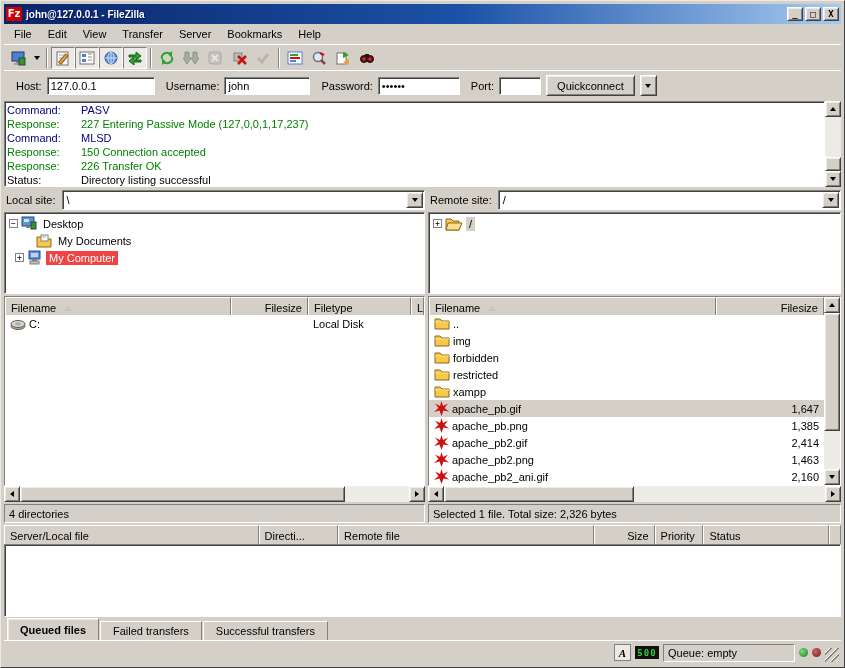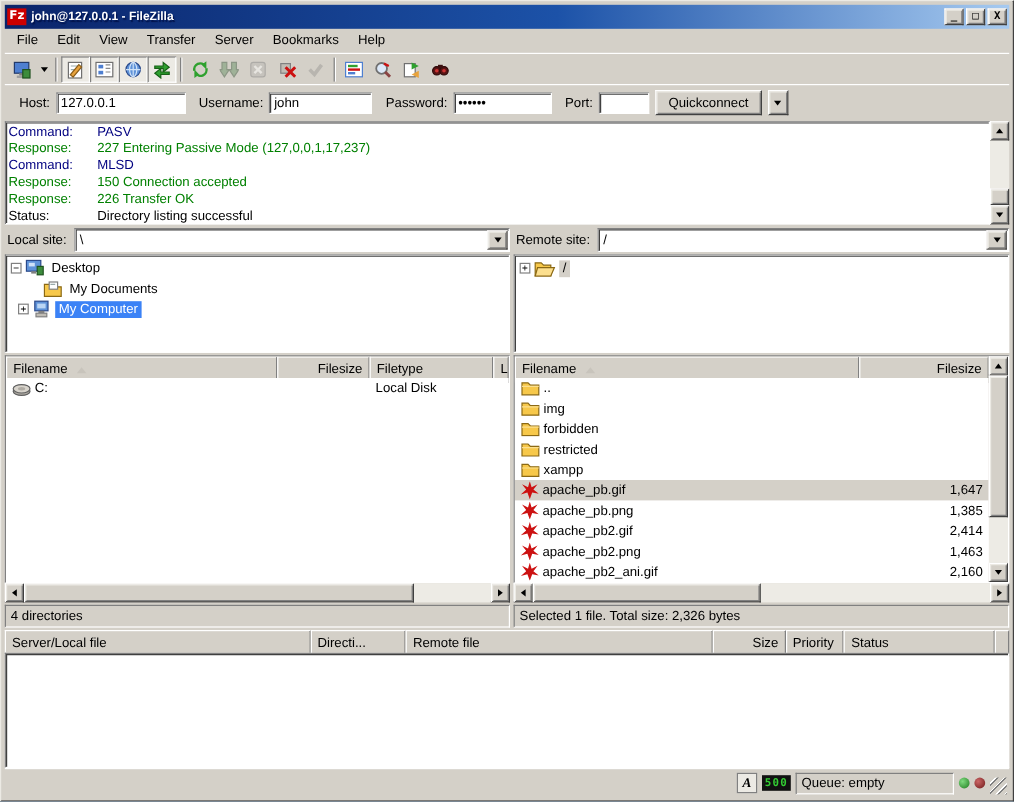--- a/index.html
+++ b/index.html
@@ -78,21 +78,21 @@
   .combo { flex:1; height:20px; display:flex; align-items:center; background:#FFF;
     border:1px solid; border-color:#808080 #FFF #FFF #808080; box-shadow:inset 1px 1px 0 #404040; }
   .combo-text { flex:1; padding:0 4px; }
   .combo-btn { width:17px; height:16px; margin:1px; display:flex; align-items:center; justify-content:center; }
   .tree { height:82px; background:#FFF; overflow:hidden; padding:2px 1px; }
   .tree-row { display:flex; align-items:center; height:17px; white-space:nowrap; }
   .expander { width:9px; height:9px; border:1px solid #808080; background:#FFF; display:inline-flex;
     align-items:center; justify-content:center; font-size:8px; line-height:7px; margin:0 3px;
     font-family:"DejaVu Sans Mono",monospace; flex:0 0 auto; }
   .tree-label { padding:1px 3px; }
-  .sel-active { background:#3b82f6; color:#FFF; }
+  .sel-active { background:#ef4444; color:#FFF; }
   .sel-inactive-box { background:#D4D0C8; }
   .ticon { margin-right:3px; flex:0 0 auto; display:inline-flex; }
 
   .listbox { display:flex; flex-direction:column; margin-top:2px; }
   .list-main { display:flex; flex:1; background:#FFF; }
   .list-cols { flex:1; display:flex; flex-direction:column; overflow:hidden; }
   .lheader { height:18px; display:flex; flex:0 0 auto; background:#D4D0C8; }
   .hcell { display:flex; align-items:center; padding:10px 5px; border:1px solid;
     border-color:#FFF #808080 #808080 #FFF; background:#D4D0C8; overflow:hidden; white-space:nowrap; }
   .hcell.right { justify-content:flex-end; }
@@ -673,20 +673,25 @@
           <span>Priority</span>
         </div>
       <div class="hcell" style="width:160px">
           <span>Status</span>
         </div>
       <div class="hcell" style="flex:1"></div>
     </div>
     <div class="qbody bevel-in"></div>
   </div>
 
+  <div class="tabs">
+    <div class="tab active">Queued files</div>
+    <div class="tab">Failed transfers</div>
+    <div class="tab">Successful transfers</div>
+  </div>
 
   <div class="statusbar">
     <div class="dt-badge">A</div>
     <div class="speed-badge">500</div>
     <div class="queue-panel">
         <span>Queue: empty</span>
       </div>
     <div class="led led-green"></div>
     <div class="led led-red"></div>
     <div class="grip"></div>

